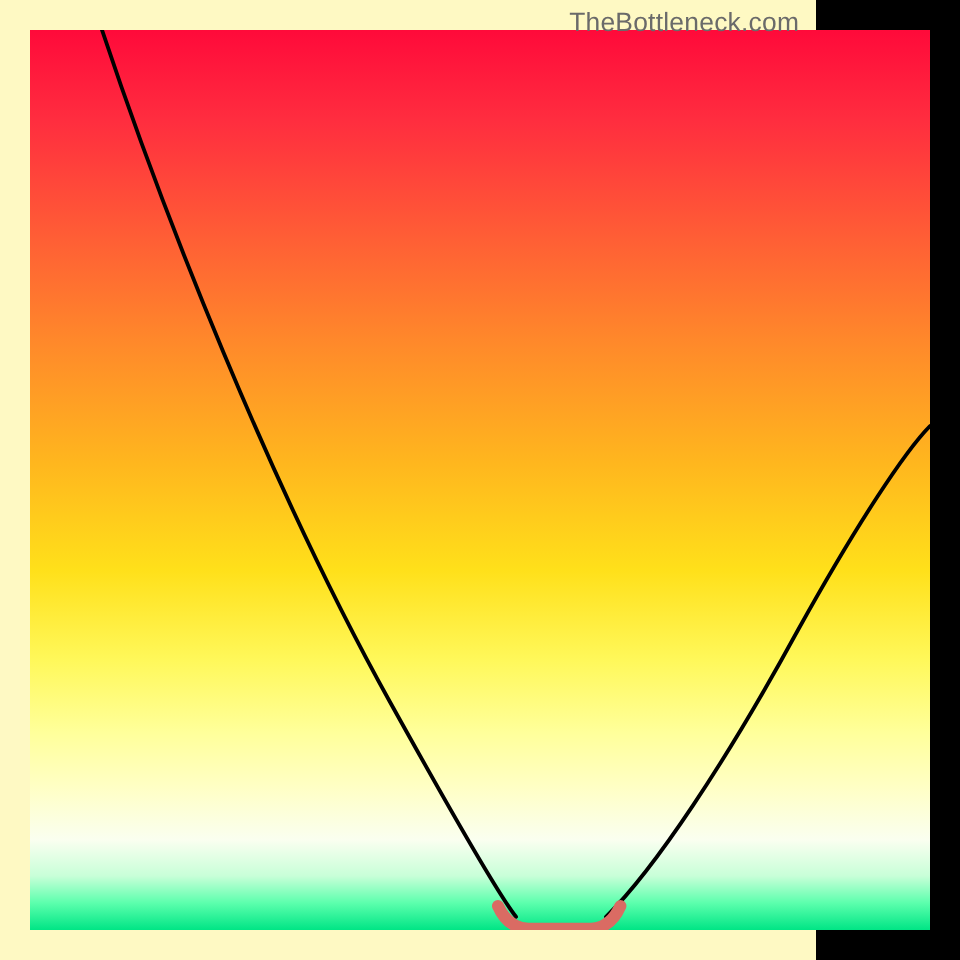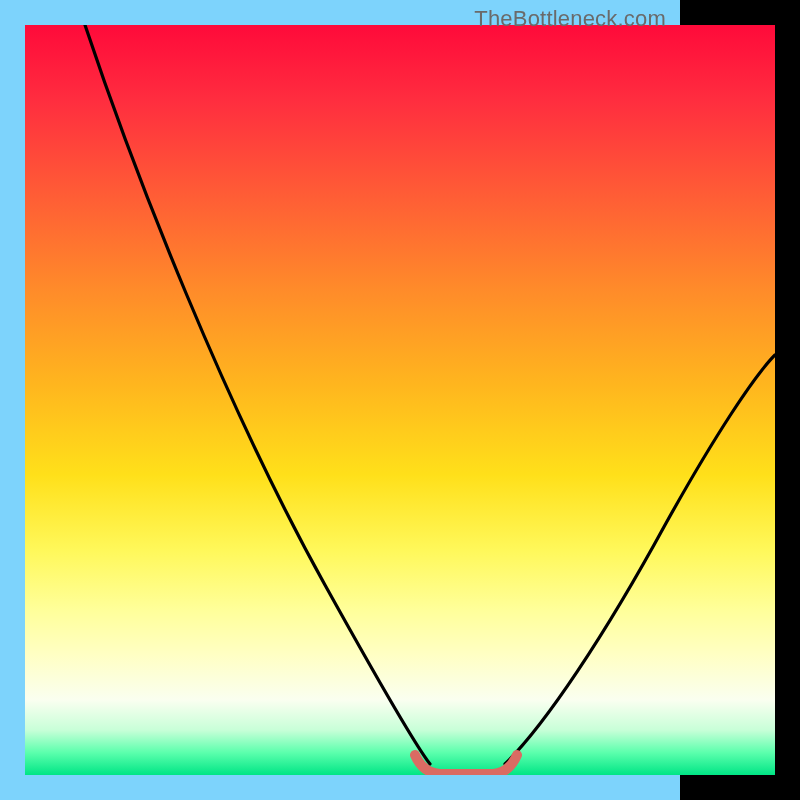--- a/index.html
+++ b/index.html
@@ -8,21 +8,21 @@
     width: 800px;
     height: 800px;
     background: #000;
     overflow: hidden;
     font-family: Arial, Helvetica, sans-serif;
   }
   .frame {
     position: relative;
     width: 680px;
     height: 800px;
-    background: #7dd3fc;
+    background: #fef9c3;
   }
   .watermark {
     position: absolute;
     top: 6px;
     right: 14px;
     color: #6a6a6a;
     font-size: 22px;
     font-weight: 400;
     letter-spacing: 0.2px;
     z-index: 50;

